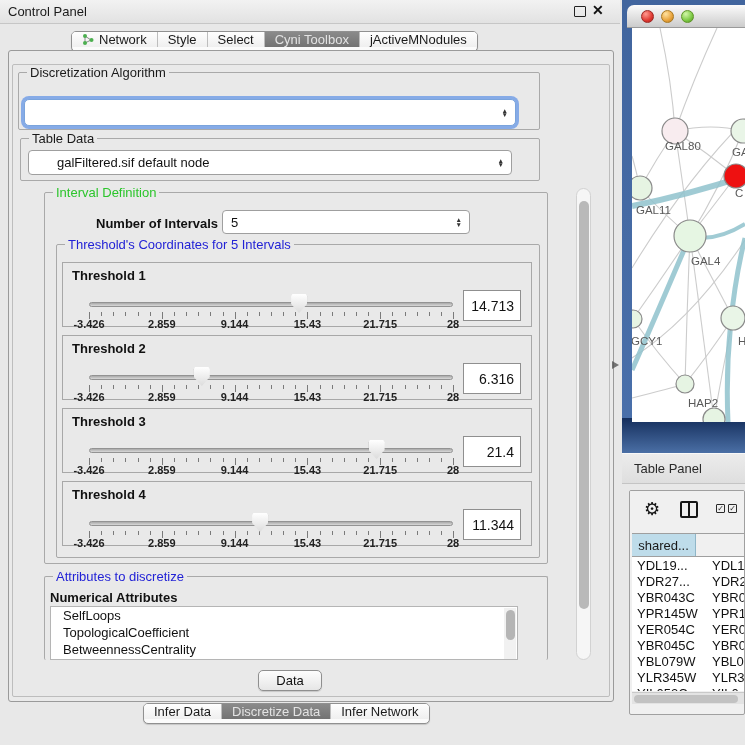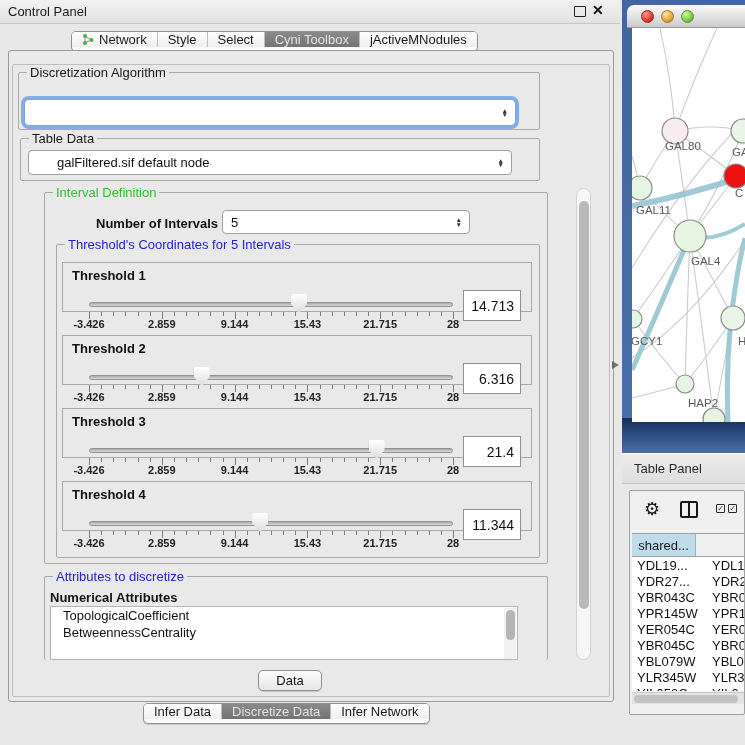--- a/index.html
+++ b/index.html
@@ -37,21 +37,21 @@
 
   #algo-popup { left:12px; top:84px; width:475px; height:53px; background:#fff; border:1px solid #b2b2b2; box-shadow:1px 2px 6px rgba(0,0,0,.35); border-radius:1px; z-index:40; }
   #popup-prompt { position:absolute; top:2px; left:0; width:100%; text-align:center; color:#b4b4b4; font-size:13px; }
   .popup-item { position:absolute; left:3px; font-size:13px; color:#000; white-space:nowrap; }
 
   
   #v-scrollbar { left:576px; top:188px; width:15px; height:472px; background:#f6f6f6; border:1px solid #d2d2d2; border-radius:8px; }
   #v-thumb { left:1.5px; top:12px; width:10px; height:408px; background:#b9b9b9; border-radius:6px; }
 
   
-  .thr-panel { position:absolute; left:62px; width:470px; height:50px; border:1px solid #a8a8a8; background:#e9e9e9; }
+  .thr-panel { position:absolute; left:62px; width:470px; height:65px; border:1px solid #a8a8a8; background:#e9e9e9; }
   .thr-label { position:absolute; left:9px; top:5px; font-weight:bold; font-size:13px; color:#111; }
   .thr-track { position:absolute; left:26px; top:39px; width:364px; height:5px; border-radius:3px; background:linear-gradient(#a9a9a9,#d9d9d9); border:1px solid #939393; }
   .thr-thumb { position:absolute; top:31px; width:16px; height:19px; background:linear-gradient(#ffffff,#dcdcdc); clip-path:polygon(8% 0,92% 0,100% 12%,100% 52%,50% 100%,0 52%,0 12%); filter:drop-shadow(0 0 1px #808080); }
   .tick { position:absolute; width:1px; background:#7a7a7a; top:49px; }
   .tick-label { position:absolute; top:55px; transform:translateX(-50%); font-size:11px; font-weight:bold; color:#222; white-space:nowrap; }
   .thr-value { position:absolute; left:400px; top:27px; width:58px; height:31px; background:#fff; border:1px solid #8f8f8f; display:flex; align-items:center; justify-content:flex-end; padding-right:6px; font-size:14px; }
 
   
   #attr-list { left:50px; top:606px; width:468px; height:54px; background:#fff; border:1px solid #b5b5b5; overflow:hidden; }
   .attr-item { font-size:13px; color:#111; padding-left:12px; line-height:17px; white-space:nowrap; }
@@ -338,20 +338,21 @@
         <div class="thr-value">11.344</div>
       </div>
     </div>
 
   <div class="group" style="left:44px; top:576px; width:504px; height:84px; border-bottom:none;">
     <span class="group-title gt-blue">Attributes to discretize</span>
   </div>
   <div class="abs" style="left:50px; top:590px; font-weight:bold;">Numerical Attributes</div>
   <div id="attr-list" class="abs">
     <div id="attr-items">
+        <div class="attr-item">SelfLoops</div>
         <div class="attr-item">TopologicalCoefficient</div>
         <div class="attr-item">BetweennessCentrality</div>
       </div>
     <div id="attr-scroll">
         <div id="attr-thumb"></div>
       </div>
   </div>
 
   <div id="apply-btn" class="abs">Data</div>
 

